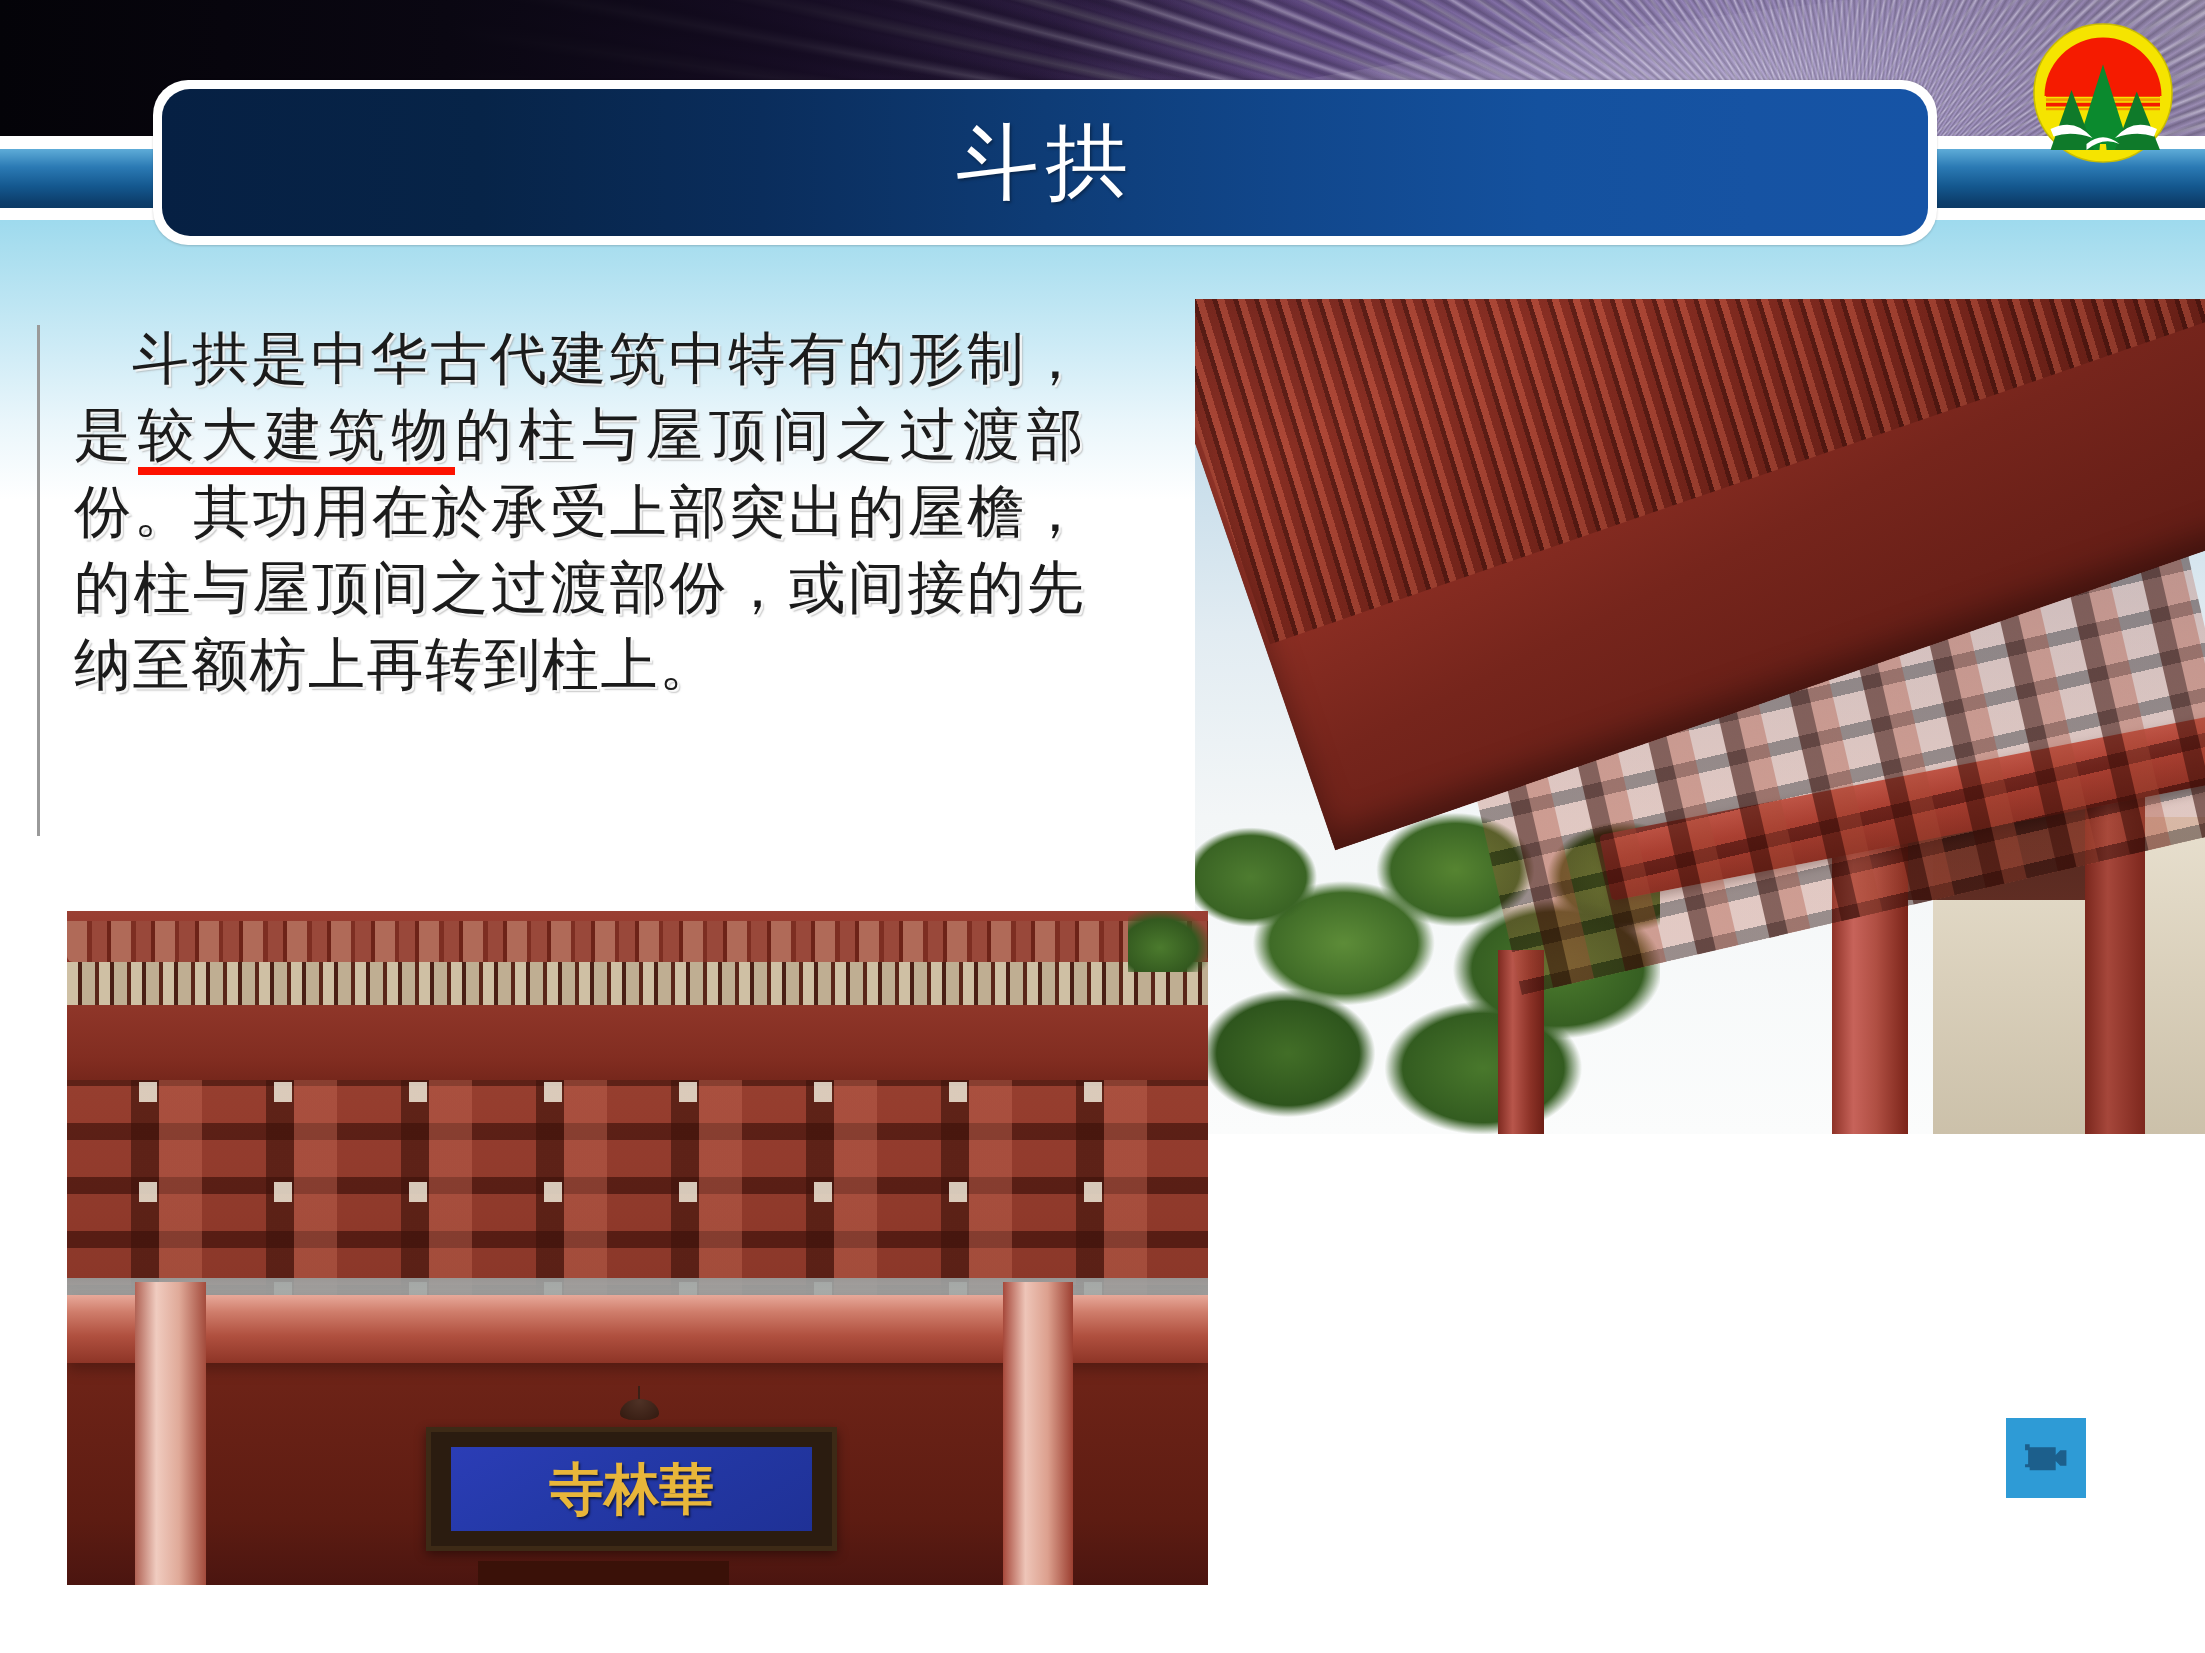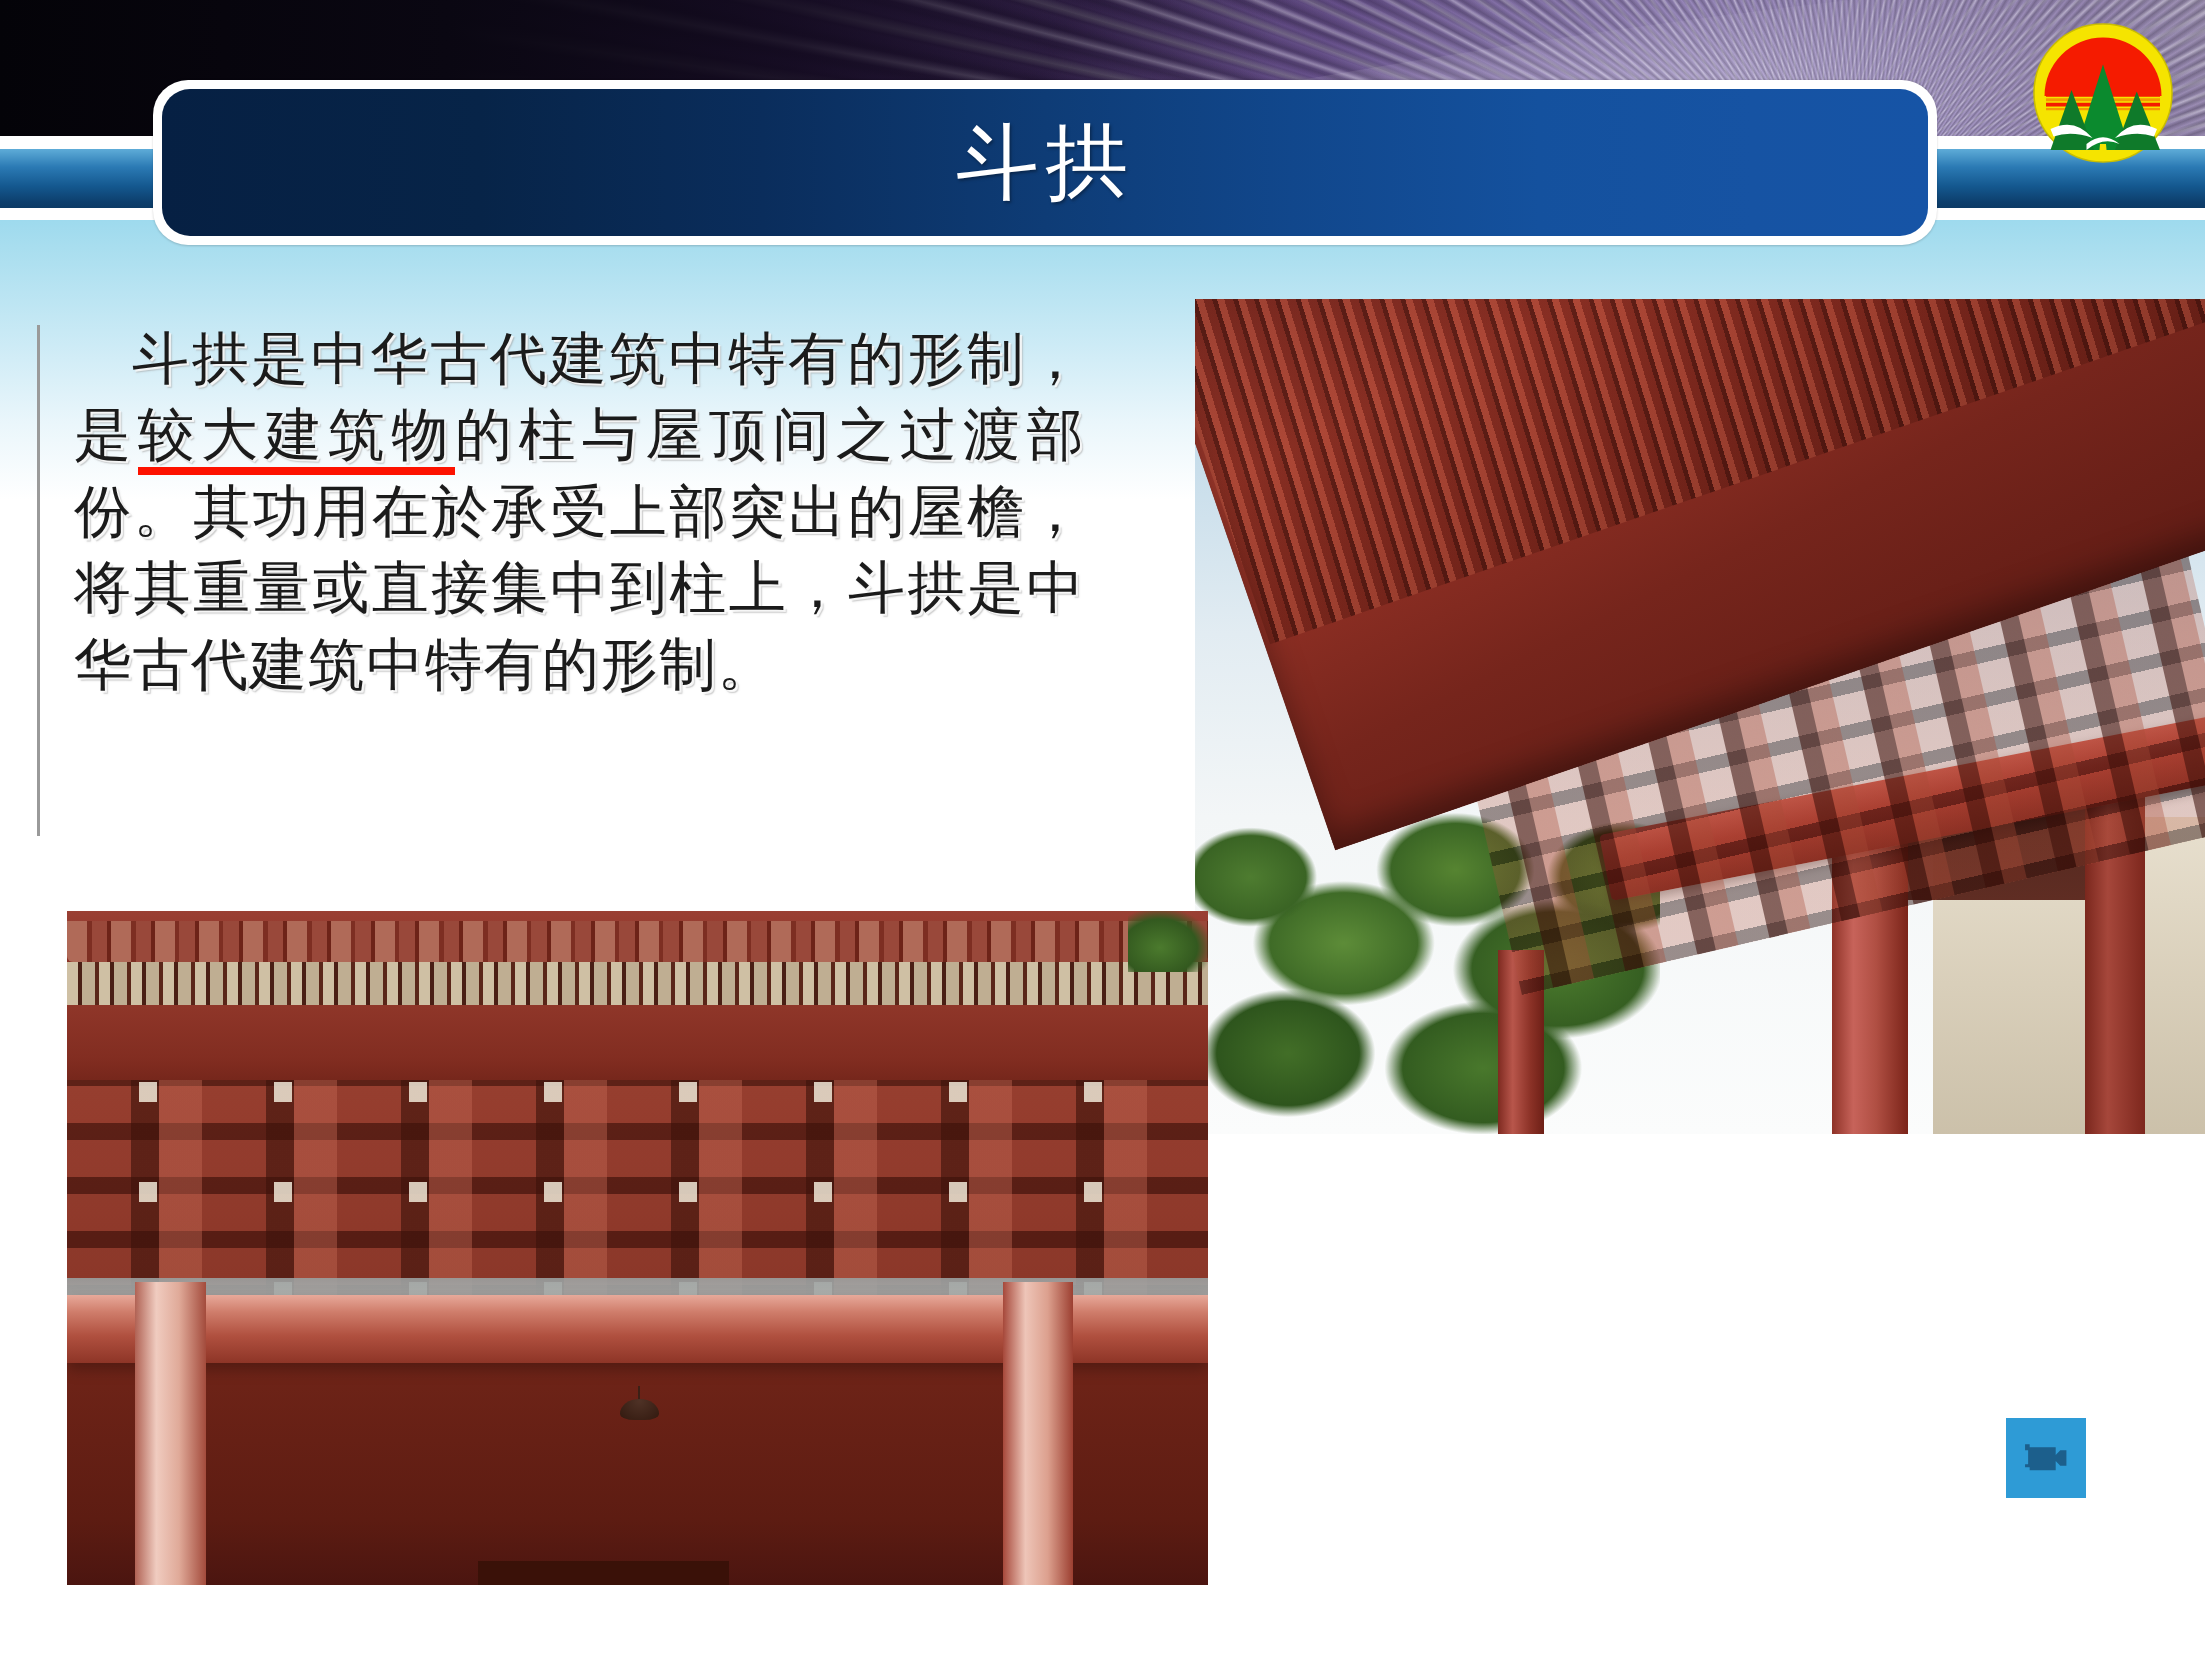--- a/index.html
+++ b/index.html
@@ -373,21 +373,21 @@
       <polygon points="145,98 176,176 116,176" fill="#0f7a2a"></polygon>
       <path d="M30 148 Q62 132 86 160 Q58 150 34 158 Z" fill="#ffffff"></path>
       <path d="M172 148 Q140 132 116 160 Q144 150 168 158 Z" fill="#ffffff"></path>
       <path d="M78 168 Q100 150 122 168 Q100 158 78 176 Z" fill="#ffffff"></path>
       <polygon points="96,168 104,168 106,190 94,190" fill="#f5e400"></polygon>
     </svg>
   </div>
 
   <div class="text-rule"></div>
   <div class="text-block">
-    <p class="body-text"><span>斗拱是中华古代建筑中特有的形制，是</span><span class="hl">较大建筑物</span><span>的柱与屋顶间之过渡部份。其功用在於承受上部突出的屋檐，将其重量或直接集中到柱上，斗拱是中华古代建筑中特有的形制。</span></p>
+    <p class="body-text"><span>斗拱是中华古代建筑中特有的形制，是</span><span class="hl">较大建筑物</span><span>的柱与屋顶间之过渡部份。其功用在於承受上部突出的屋檐，的柱与屋顶间之过渡部份，或间接的先纳至额枋上再转到柱上。</span></p>
   </div>
 
   <div class="photo photo-right">
     <div class="pr-sky"></div>
     <div class="pr-trees"></div>
     <div class="pr-wall"></div>
     <div class="pr-dark"></div>
     <div class="pr-colR"></div>
     <div class="pr-col1"></div>
     <div class="pr-col2"></div>
@@ -404,20 +404,25 @@
     <div class="pl-tiles"></div>
     <div class="pl-eavestrip"></div>
     <div class="pl-band"></div>
     <div class="pl-brackets"></div>
     <div class="pl-bracket-tips"></div>
     <div class="pl-grey"></div>
     <div class="pl-lintel"></div>
     <div class="pl-col-l"></div>
     <div class="pl-col-r"></div>
     <div class="pl-bell"></div>
+    <div class="pl-plaque">
+      <div class="pl-plaque-inner">
+        <span class="pl-plaque-chars">寺林華</span>
+      </div>
+    </div>
     <div class="pl-door"></div>
     <div class="pl-tree"></div>
   </div>
 
   <div class="video-btn">
     <svg width="49" height="34" viewBox="0 0 64 44">
       <path d="M4 8 L4 4 L10 4 L10 8 L44 8 L44 18 L50 12 L58 12 L58 32 L50 32 L44 26 L44 38 L10 38 L10 34 L4 34 L4 30 L8 30 L8 12 L4 12 Z" fill="#1c5f8c"></path>
     </svg>
   </div>
 

